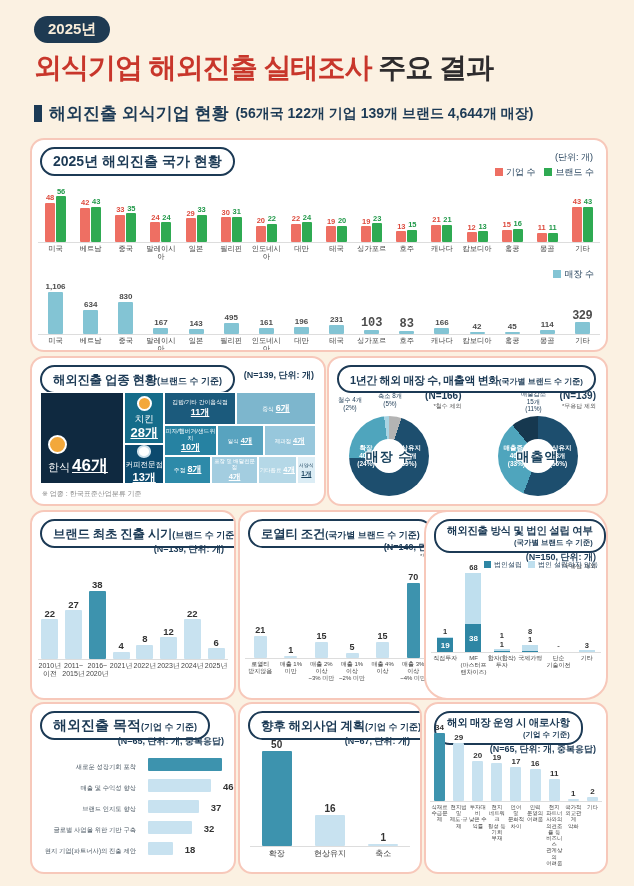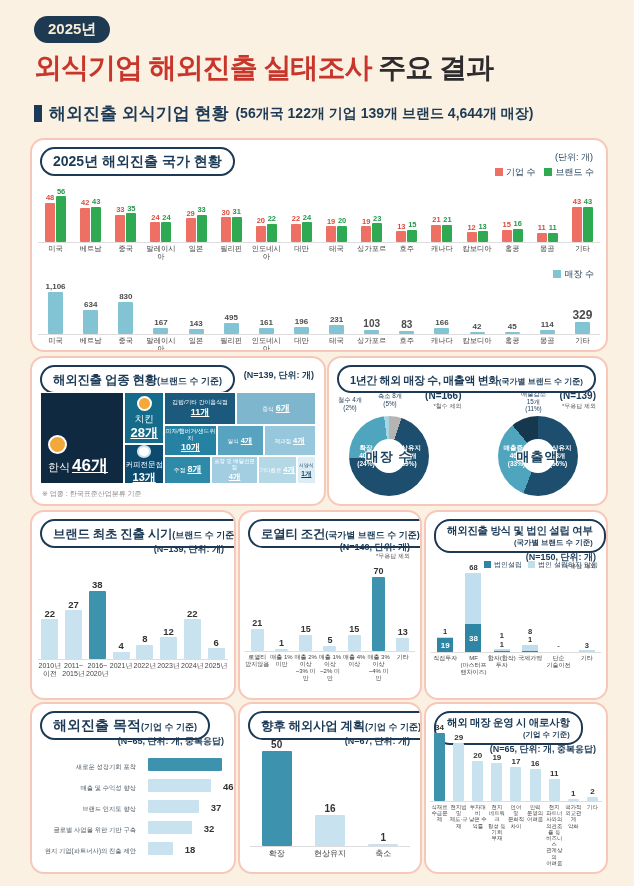--- a/index.html
+++ b/index.html
@@ -14,22 +14,22 @@
   .section-row{position:absolute;left:34px;top:102px;display:flex;align-items:center;gap:7px;white-space:nowrap;}
   .bullet{width:8px;height:17px;background:#1c3a55;}
   .section-title{font-size:17px;font-weight:bold;color:#1c3a55;}
   .section-detail{font-size:14px;font-weight:bold;color:#1c3a55;}
   
   .panel{position:absolute;background:#fff;border:2px solid #f7c8ba;border-radius:14px;overflow:hidden;}
   #p-countries{left:30px;top:138px;width:574px;height:210px;}
   #p-industry{left:30px;top:356px;width:292px;height:146px;}
   #p-change{left:327px;top:356px;width:277px;height:146px;}
   #p-period{left:30px;top:510px;width:202px;height:186px;}
-  #p-royalty{left:238px;top:510px;width:180px;height:186px;}
-  #p-method{left:424px;top:510px;width:180px;height:186px;}
+  #p-royalty{left:238px;top:510px;width:180px;height:186px;padding-left:44px;}
+  #p-method{left:424px;top:510px;width:180px;height:186px;border-radius:23px;}
   #p-purpose{left:30px;top:702px;width:202px;height:168px;}
   #p-future{left:238px;top:702px;width:180px;height:168px;}
   #p-difficulty{left:424px;top:702px;width:180px;height:168px;}
   .chip{position:absolute;left:8px;top:7px;display:inline-block;border:2px solid #1c3a55;border-radius:16px;
         padding:3px 11px;background:#fff;white-space:nowrap;}
   .chip-main{font-size:14px;font-weight:bold;color:#1c3a55;}
   .chip-sub{font-size:9px;font-weight:bold;color:#1c3a55;}
   .chip-sm .chip-main{font-size:11px;letter-spacing:-0.4px;}
   .chip-sm .chip-sub{font-size:8px;}
   .chip-md .chip-main{font-size:12.5px;letter-spacing:-0.3px;}
@@ -390,25 +390,25 @@
           </div>
           <div class="vg">
             <span class="vv" style="font-size: 8px; color: rgb(76, 76, 76);">196</span>
             <div class="vb" style="width: 15px; height: 7.448px; background: rgb(131, 196, 212);"></div>
           </div>
           <div class="vg">
             <span class="vv" style="font-size: 8px; color: rgb(76, 76, 76);">231</span>
             <div class="vb" style="width: 15px; height: 8.778px; background: rgb(131, 196, 212);"></div>
           </div>
           <div class="vg">
-            <span class="vv" style="font-size: 10px; color: rgb(76, 76, 76);">103</span>
+            <span class="vv" style="font-size: 12px; color: rgb(76, 76, 76); font-family: Liberation Mono, monospace;">103</span>
             <div class="vb" style="width: 15px; height: 3.914px; background: rgb(131, 196, 212);"></div>
           </div>
           <div class="vg">
-            <span class="vv" style="font-size: 10px; color: rgb(76, 76, 76);">83</span>
+            <span class="vv" style="font-size: 12px; color: rgb(76, 76, 76); font-family: Liberation Mono, monospace;">83</span>
             <div class="vb" style="width: 15px; height: 3.154px; background: rgb(131, 196, 212);"></div>
           </div>
           <div class="vg">
             <span class="vv" style="font-size: 8px; color: rgb(76, 76, 76);">166</span>
             <div class="vb" style="width: 15px; height: 6.308px; background: rgb(131, 196, 212);"></div>
           </div>
           <div class="vg">
             <span class="vv" style="font-size: 8px; color: rgb(76, 76, 76);">42</span>
             <div class="vb" style="width: 15px; height: 2px; background: rgb(131, 196, 212);"></div>
           </div>

